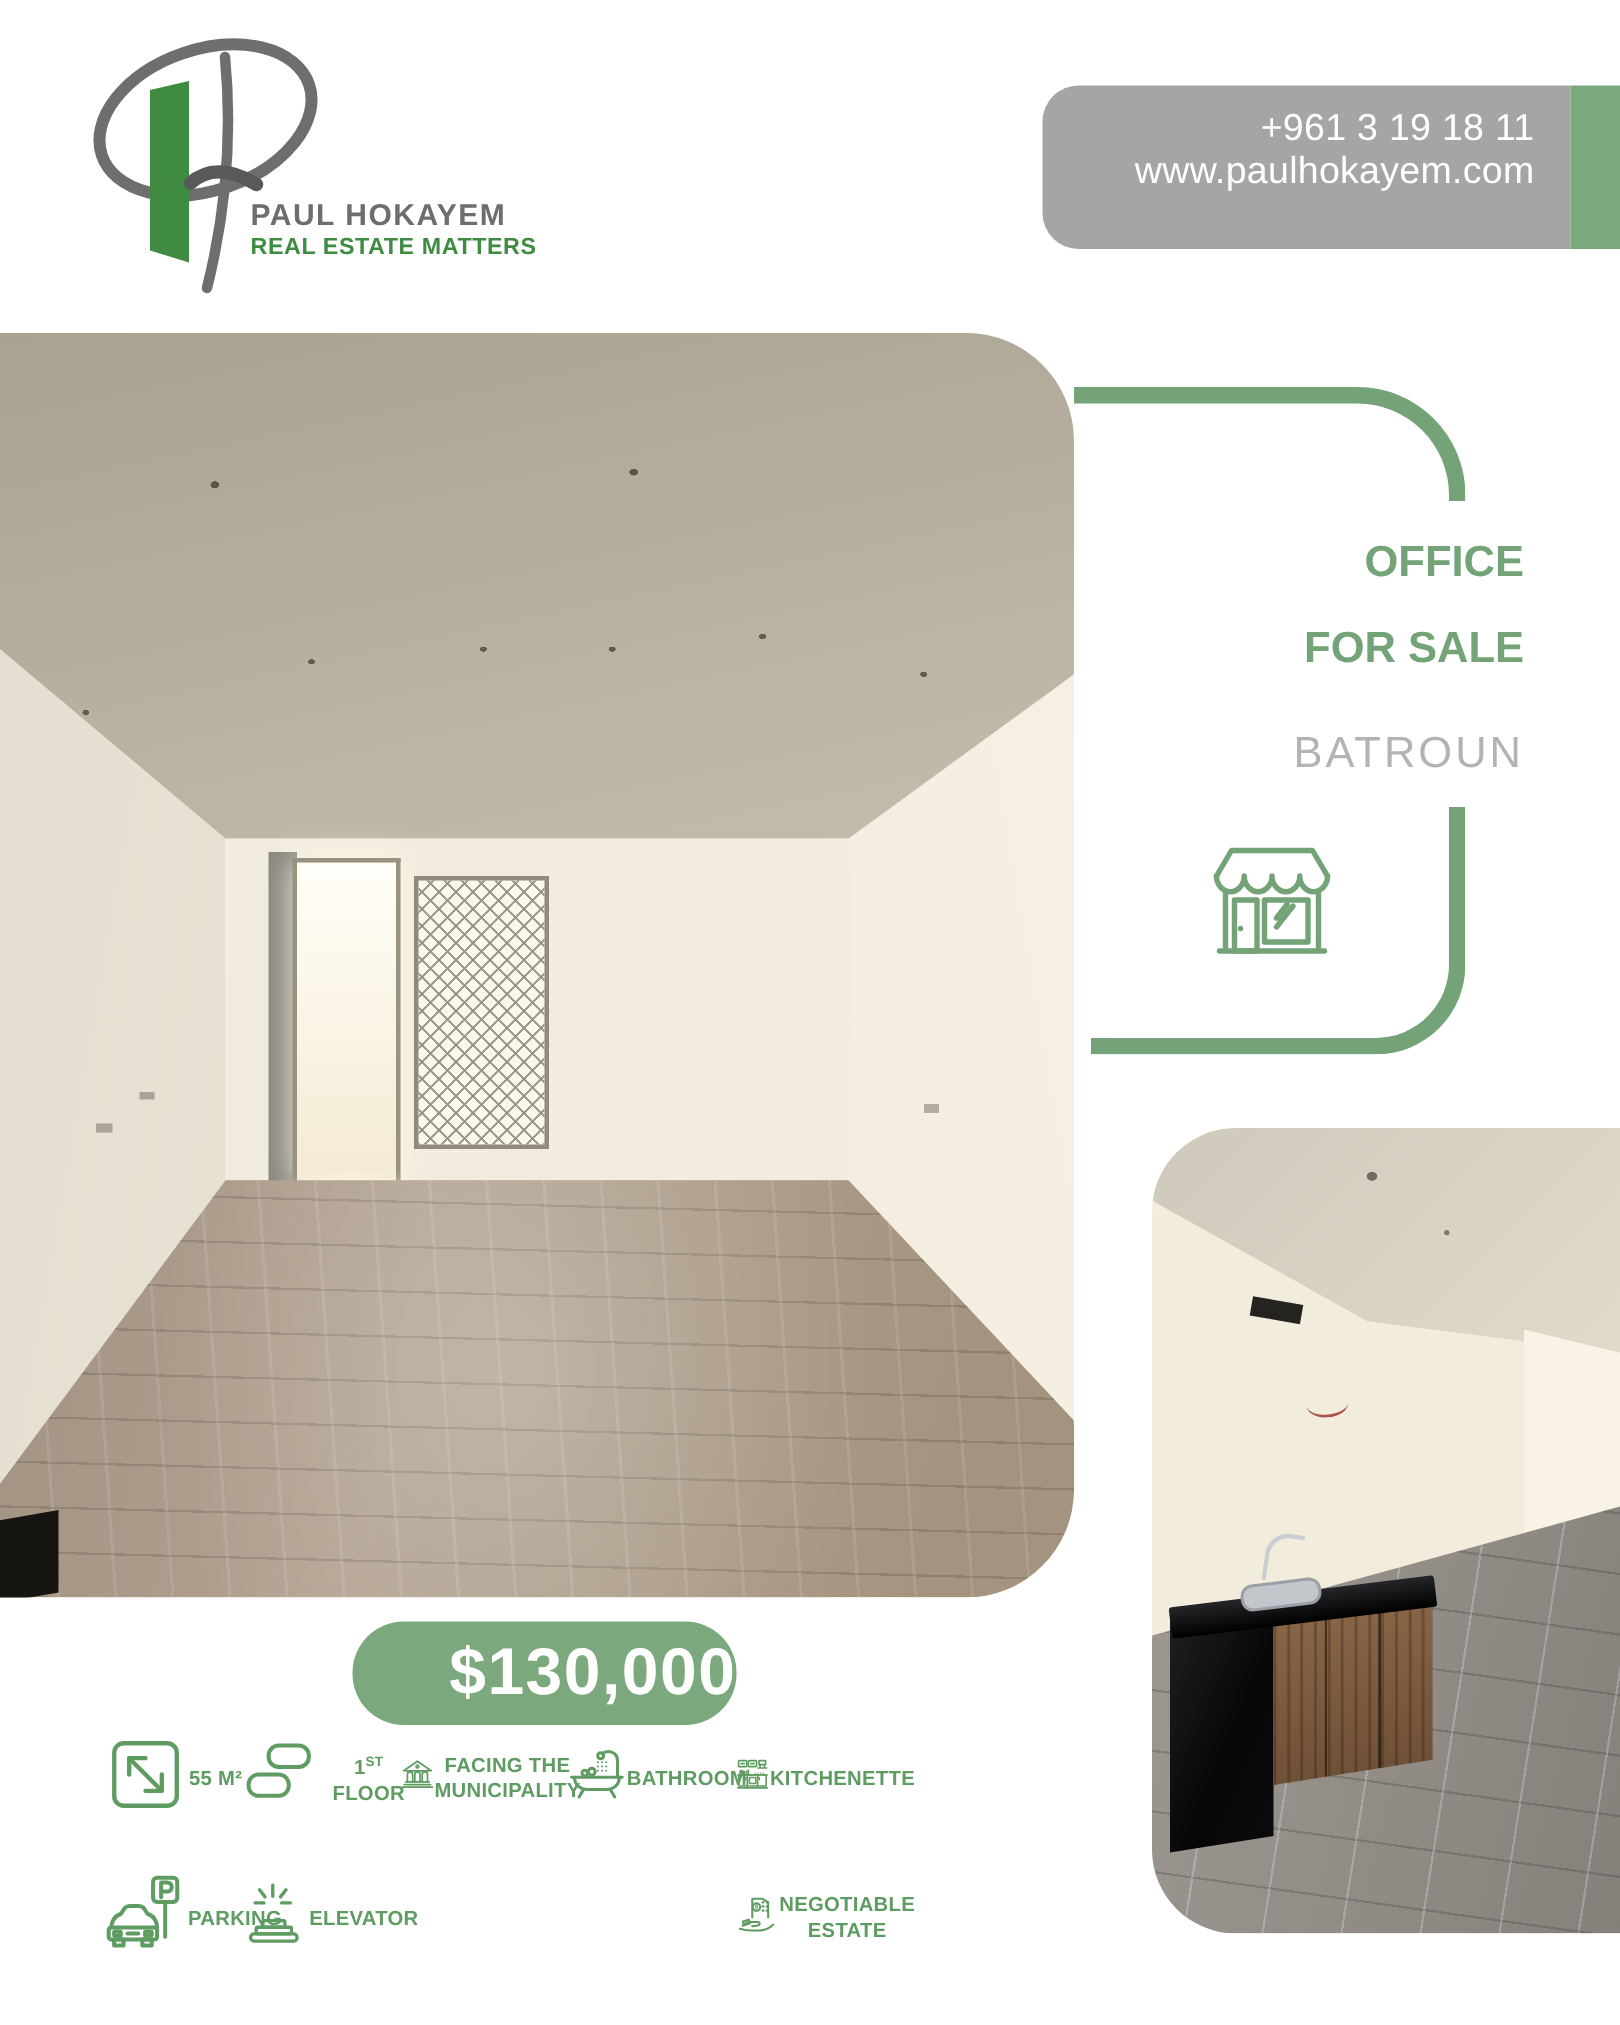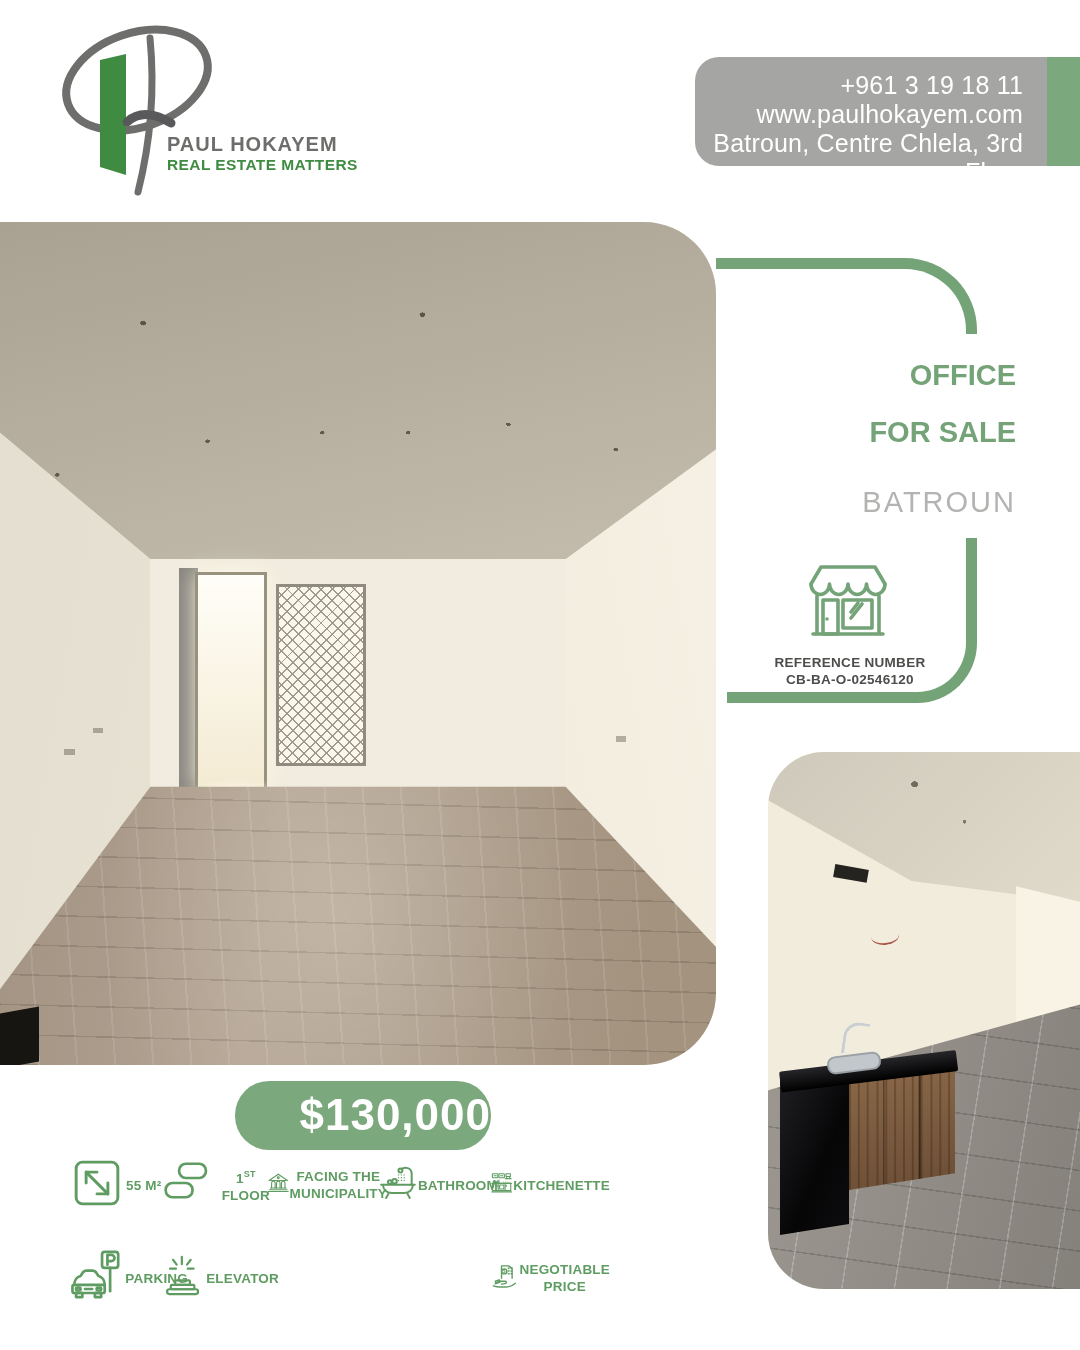--- a/index.html
+++ b/index.html
@@ -59,21 +59,20 @@
     <polygon points="100,60 126,54 126,175 100,167" fill="#3e8b41"></polygon>
     <path d="M150,38 c5,52 1,102 -12,154" fill="none" stroke="#6e6e6c" stroke-width="7" stroke-linecap="round"></path>
     <path d="M127,122 c12,-11 28,-9 44,1" fill="none" stroke="#59595b" stroke-width="9" stroke-linecap="round"></path>
   </svg>
   <div class="abs brand-name">PAUL HOKAYEM</div>
   <div class="abs brand-tagline">REAL ESTATE MATTERS</div>
 
   <div class="abs contact-box">
     <div>+961 3 19 18 11</div>
     <div>www.paulhokayem.com</div>
-    <div>Batroun, Centre Chlela, 3rd Floor</div>
   </div>
   <div class="abs contact-strip"></div>
 
   <div class="abs photo-main">
     <div class="layer" style="
       clip-path:polygon(0 0,100% 0,100% 27%,79% 40%,21% 40%,0 25%);
       background:
         radial-gradient(5px 4px at 20% 12%, rgba(78,68,55,.85) 55%, transparent 60%),
         radial-gradient(5px 4px at 59% 11%, rgba(78,68,55,.85) 55%, transparent 60%),
         radial-gradient(4px 3px at 8% 30%, rgba(78,68,55,.8) 55%, transparent 60%),
@@ -132,24 +131,20 @@
   <svg class="abs shop-icon" style="width:98px;height:88px;" viewBox="0 0 98 88" fill="none" stroke="currentColor" stroke-width="3.6" stroke-linecap="round" stroke-linejoin="round">
     <path d="M12,24 L22,7 H76 L86,24"></path>
     <path d="M12,24 a9.25,10.5 0 0 0 18.5,0 a9.25,10.5 0 0 0 18.5,0 a9.25,10.5 0 0 0 18.5,0 a9.25,10.5 0 0 0 18.5,0"></path>
     <path d="M18,36 V74 M80,36 V74 M14,74 H84"></path>
     <rect x="24" y="40" width="15" height="34"></rect>
     <circle cx="28" cy="59" r="1.8" fill="currentColor" stroke="none"></circle>
     <rect x="44" y="40" width="29" height="28"></rect>
     <path d="M52,52 L59,43 M52,58 L63,44"></path>
   </svg>
 
-  <div class="abs ref-block">
-    <div>REFERENCE NUMBER</div>
-    <div>CB-BA-O-02546120</div>
-  </div>
 
   <div class="abs photo-kitchen">
     <div class="layer" style="
       clip-path:polygon(0 0,100% 0,100% 28%,46% 24%,0 9%);
       background:
         radial-gradient(6px 5px at 47% 6%, rgba(90,82,70,.8) 55%, transparent 62%),
         radial-gradient(3px 3px at 63% 13%, rgba(90,82,70,.7) 55%, transparent 65%),
         linear-gradient(135deg,#cfc9bb,#e2dccd 60%,#eae4d5);"></div>
     <div class="layer" style="
       clip-path:polygon(79% 25%,100% 28%,100% 62%,79% 54%);
@@ -337,17 +332,17 @@
           <rect x="44.5" y="19.5" width="4" height="3.2"></rect>
         <rect x="38.5" y="25.5" width="4" height="3.2"></rect>
           <rect x="44.5" y="25.5" width="4" height="3.2"></rect>
       </g>
       <rect x="12" y="41.5" width="9" height="5.5" transform="rotate(-18 16.5 44)"></rect>
       <path d="M11,49 c3,-3.5 7,-5.5 11,-5.5 h11 c3.5,0 3.5,4.5 0,5 l-8,1.2"></path>
       <path d="M7,53.5 c5,1.5 10,2.5 15,2.5 h12 c8,0 15,-3 21,-8.5"></path>
     </svg>
     <div class="feat-label">
       <div>NEGOTIABLE</div>
-        <div>PRICE</div>
+        <div>ESTATE</div>
     </div>
   </div>
 
 </div>
 
 </body></html>

